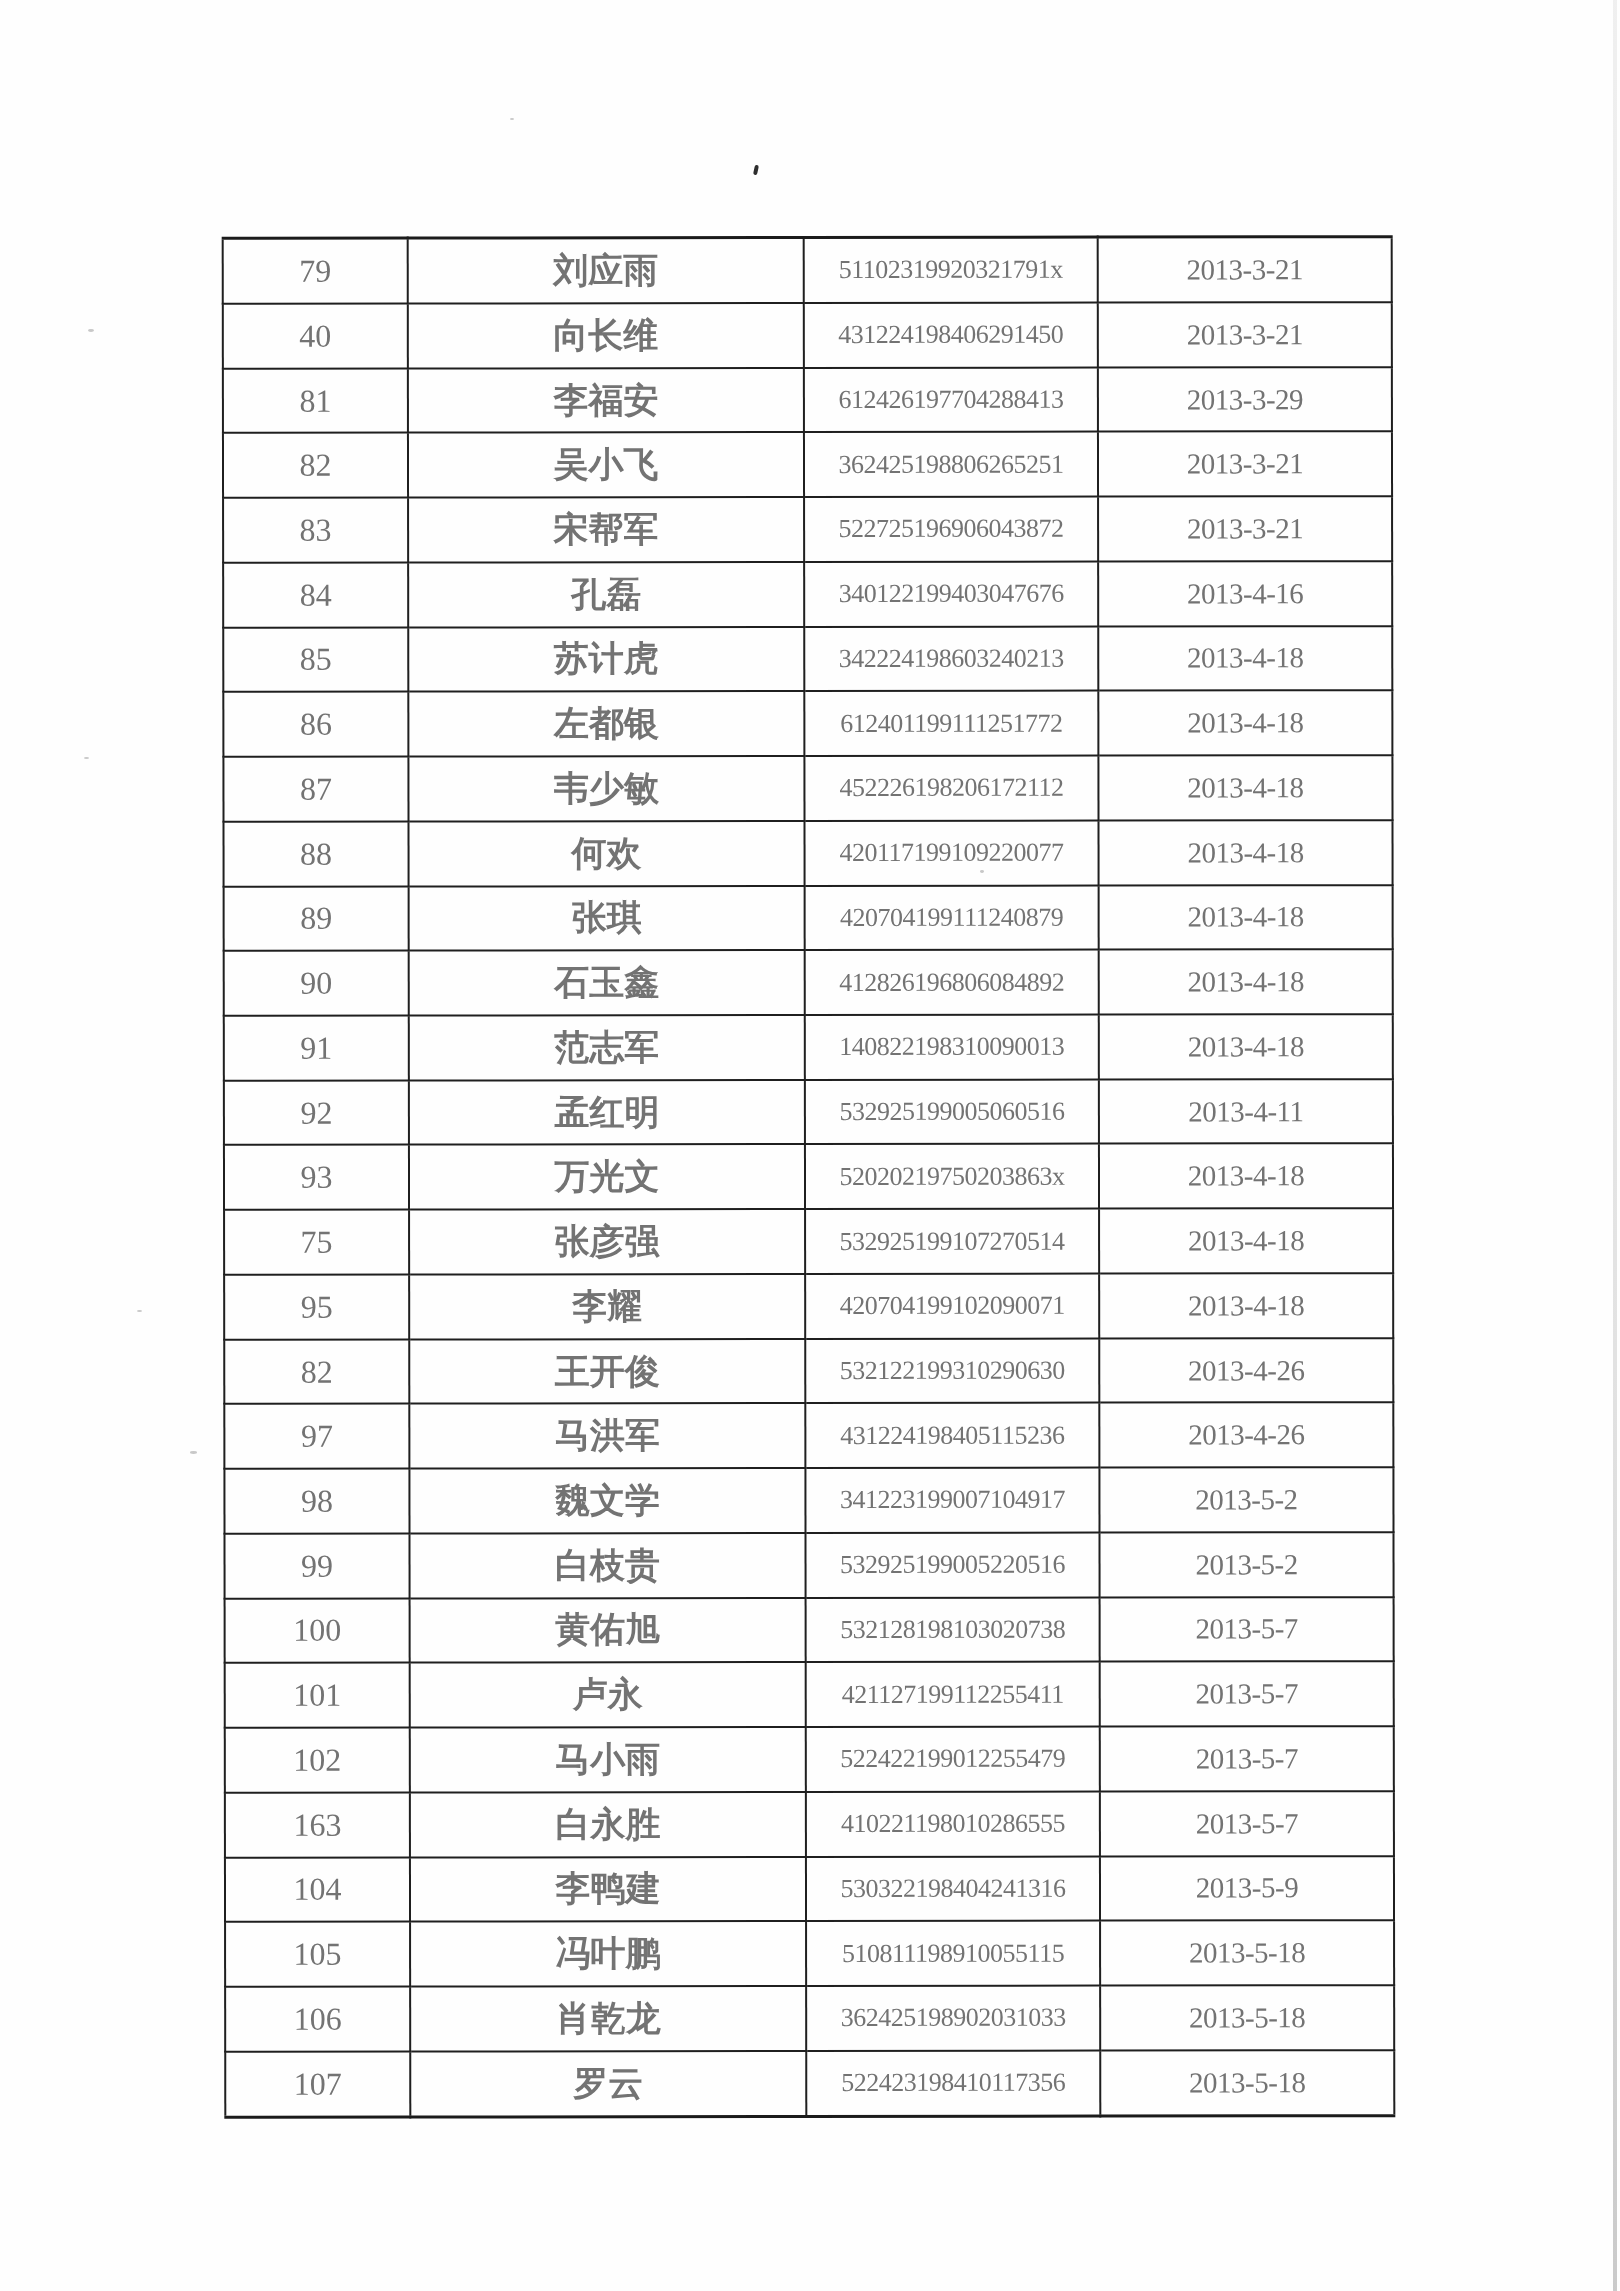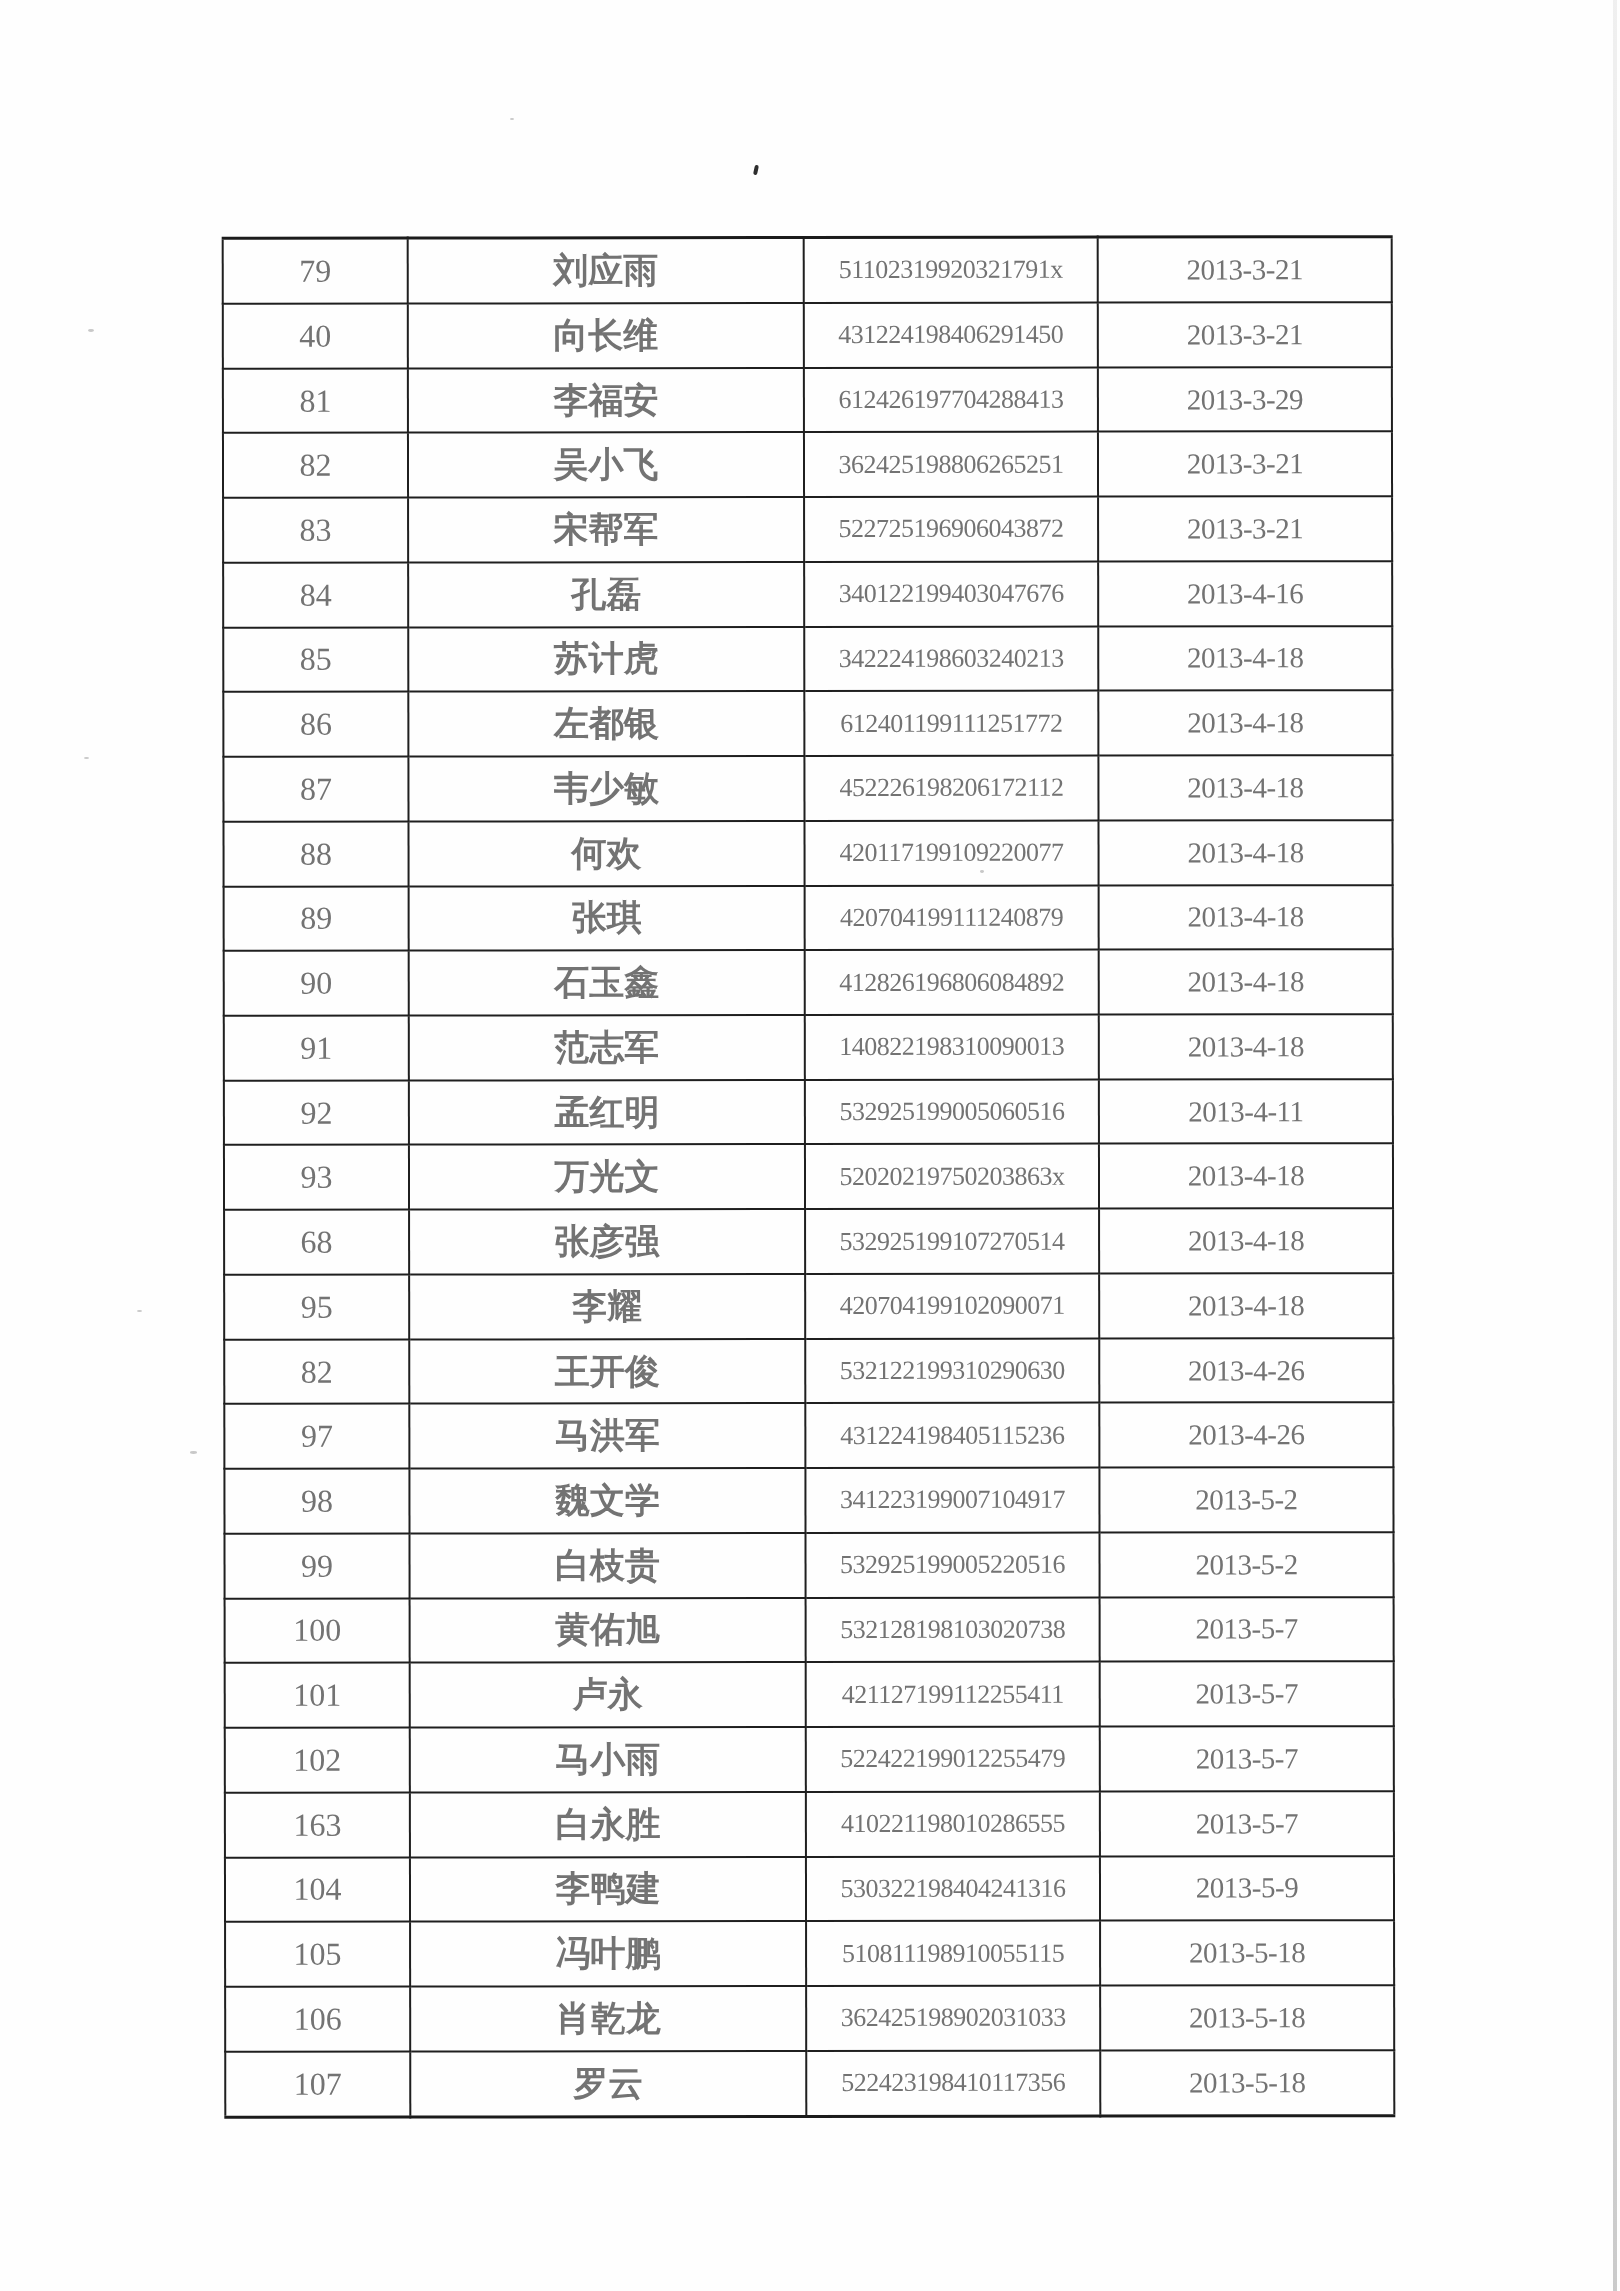--- a/index.html
+++ b/index.html
@@ -188,21 +188,21 @@
             <td class="id">532925199005060516</td>
             <td class="date">2013-4-11</td>
           </tr>
           <tr>
             <td class="no">93</td>
             <td class="name">万光文</td>
             <td class="id">52020219750203863x</td>
             <td class="date">2013-4-18</td>
           </tr>
           <tr>
-            <td class="no">68</td>
+            <td class="no">75</td>
             <td class="name">张彦强</td>
             <td class="id">532925199107270514</td>
             <td class="date">2013-4-18</td>
           </tr>
           <tr>
             <td class="no">95</td>
             <td class="name">李耀</td>
             <td class="id">420704199102090071</td>
             <td class="date">2013-4-18</td>
           </tr>

